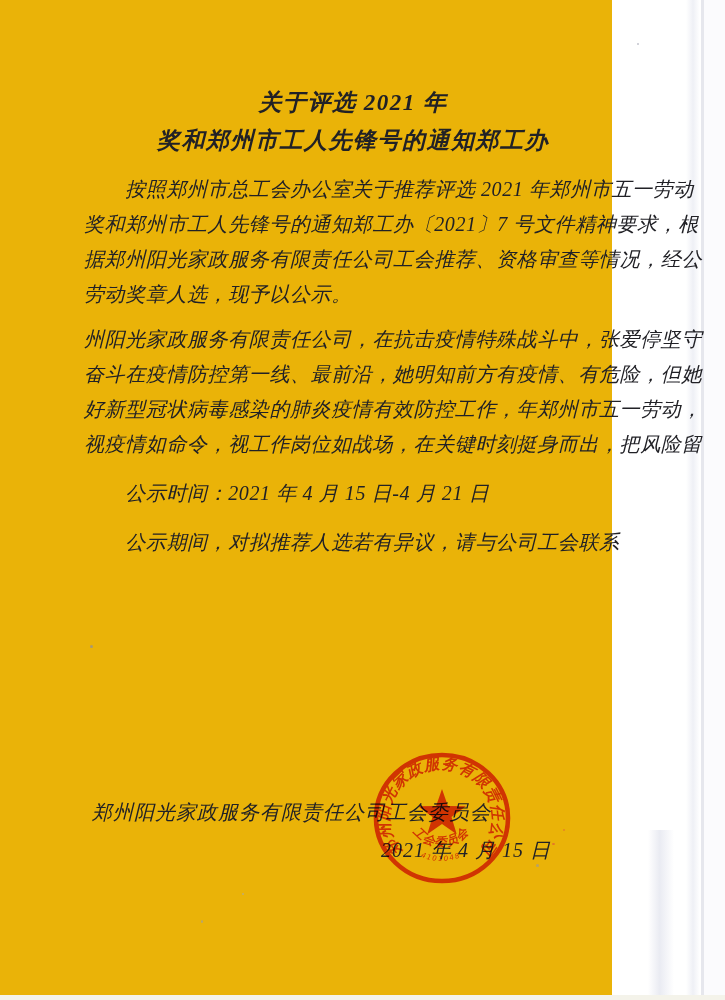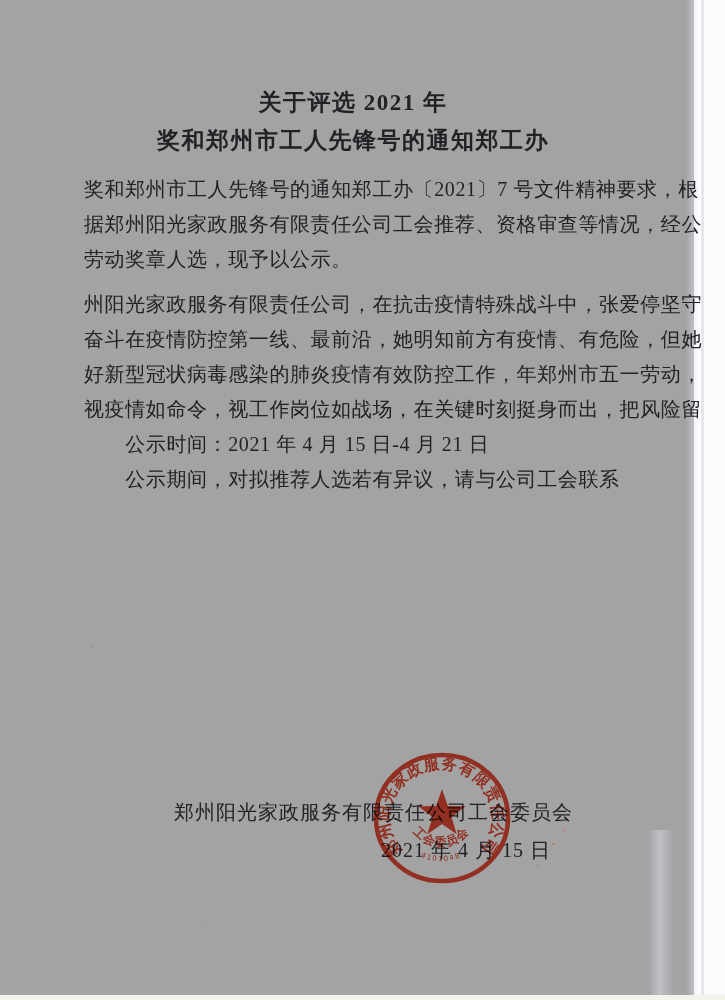--- a/index.html
+++ b/index.html
@@ -6,23 +6,24 @@
     margin: 0; padding: 0;
   }
   body {
     width: 725px; height: 1000px;
     font-family: "Liberation Serif", "DejaVu Serif", serif;
     overflow: hidden;
     background: #fff;
   }
   .paper {
     position: relative;
-    width: 694px; height: 1000px;
-    background: #a3a3a3;
+    width: 612px; height: 1000px;
+    background: #eab308;
     color: #212126;
+    font-style: italic;
   }
   
   .scan-right-strip {
     position: absolute; left: 704px; top: 0; width: 21px; height: 1000px;
     background: #fbfbfd;
   }
   .scan-edge-line {
     position: absolute; left: 701px; top: 0; width: 3px; height: 1000px;
     background: #d9dae3; opacity: .65;
   }
@@ -55,21 +56,21 @@
   .title-line {
     font-weight: bold; font-size: 23px; line-height: 38px;
     letter-spacing: 1.5px; white-space: pre;
   }
   .doc-body {
     position: absolute; left: 84px; top: 172px; width: 566px;
   }
   .para { margin: 0; }
   .para + .para { margin-top: 13px; }
   .para.tight { margin-top: 10px; }
-  .para.tight + .para.tight { margin-top: 0; }
+  .para.tight + .para.tight { margin-top: 14px; }
   .line {
     font-size: 20px; line-height: 35px; letter-spacing: 0.6px;
     white-space: pre; color: #212126;
   }
   .signature {
     position: absolute; top: 797px; right: 121px;
     font-size: 20px; line-height: 30px; letter-spacing: 1px; white-space: pre;
   }
   .doc-date {
     position: absolute; top: 835px; left: 381px;
@@ -100,20 +101,21 @@
   <div class="speck r1"></div>
   <div class="speck r2"></div>
 
   <div class="title-block">
     <div class="title-line">关于评选 2021 年</div>
     <div class="title-line">奖和郑州市工人先锋号的通知郑工办</div>
   </div>
 
   <div class="doc-body">
       <div class="para">
+        <div class="line">　　按照郑州市总工会办公室关于推荐评选 2021 年郑州市五一劳动</div>
         <div class="line">奖和郑州市工人先锋号的通知郑工办〔2021〕7 号文件精神要求，根</div>
         <div class="line">据郑州阳光家政服务有限责任公司工会推荐、资格审查等情况，经公</div>
         <div class="line">劳动奖章人选，现予以公示。</div>
       </div>
       <div class="para tight">
         <div class="line">州阳光家政服务有限责任公司，在抗击疫情特殊战斗中，张爱停坚守</div>
         <div class="line">奋斗在疫情防控第一线、最前沿，她明知前方有疫情、有危险，但她</div>
         <div class="line">好新型冠状病毒感染的肺炎疫情有效防控工作，年郑州市五一劳动，</div>
         <div class="line">视疫情如命令，视工作岗位如战场，在关键时刻挺身而出，把风险留</div>
       </div>

